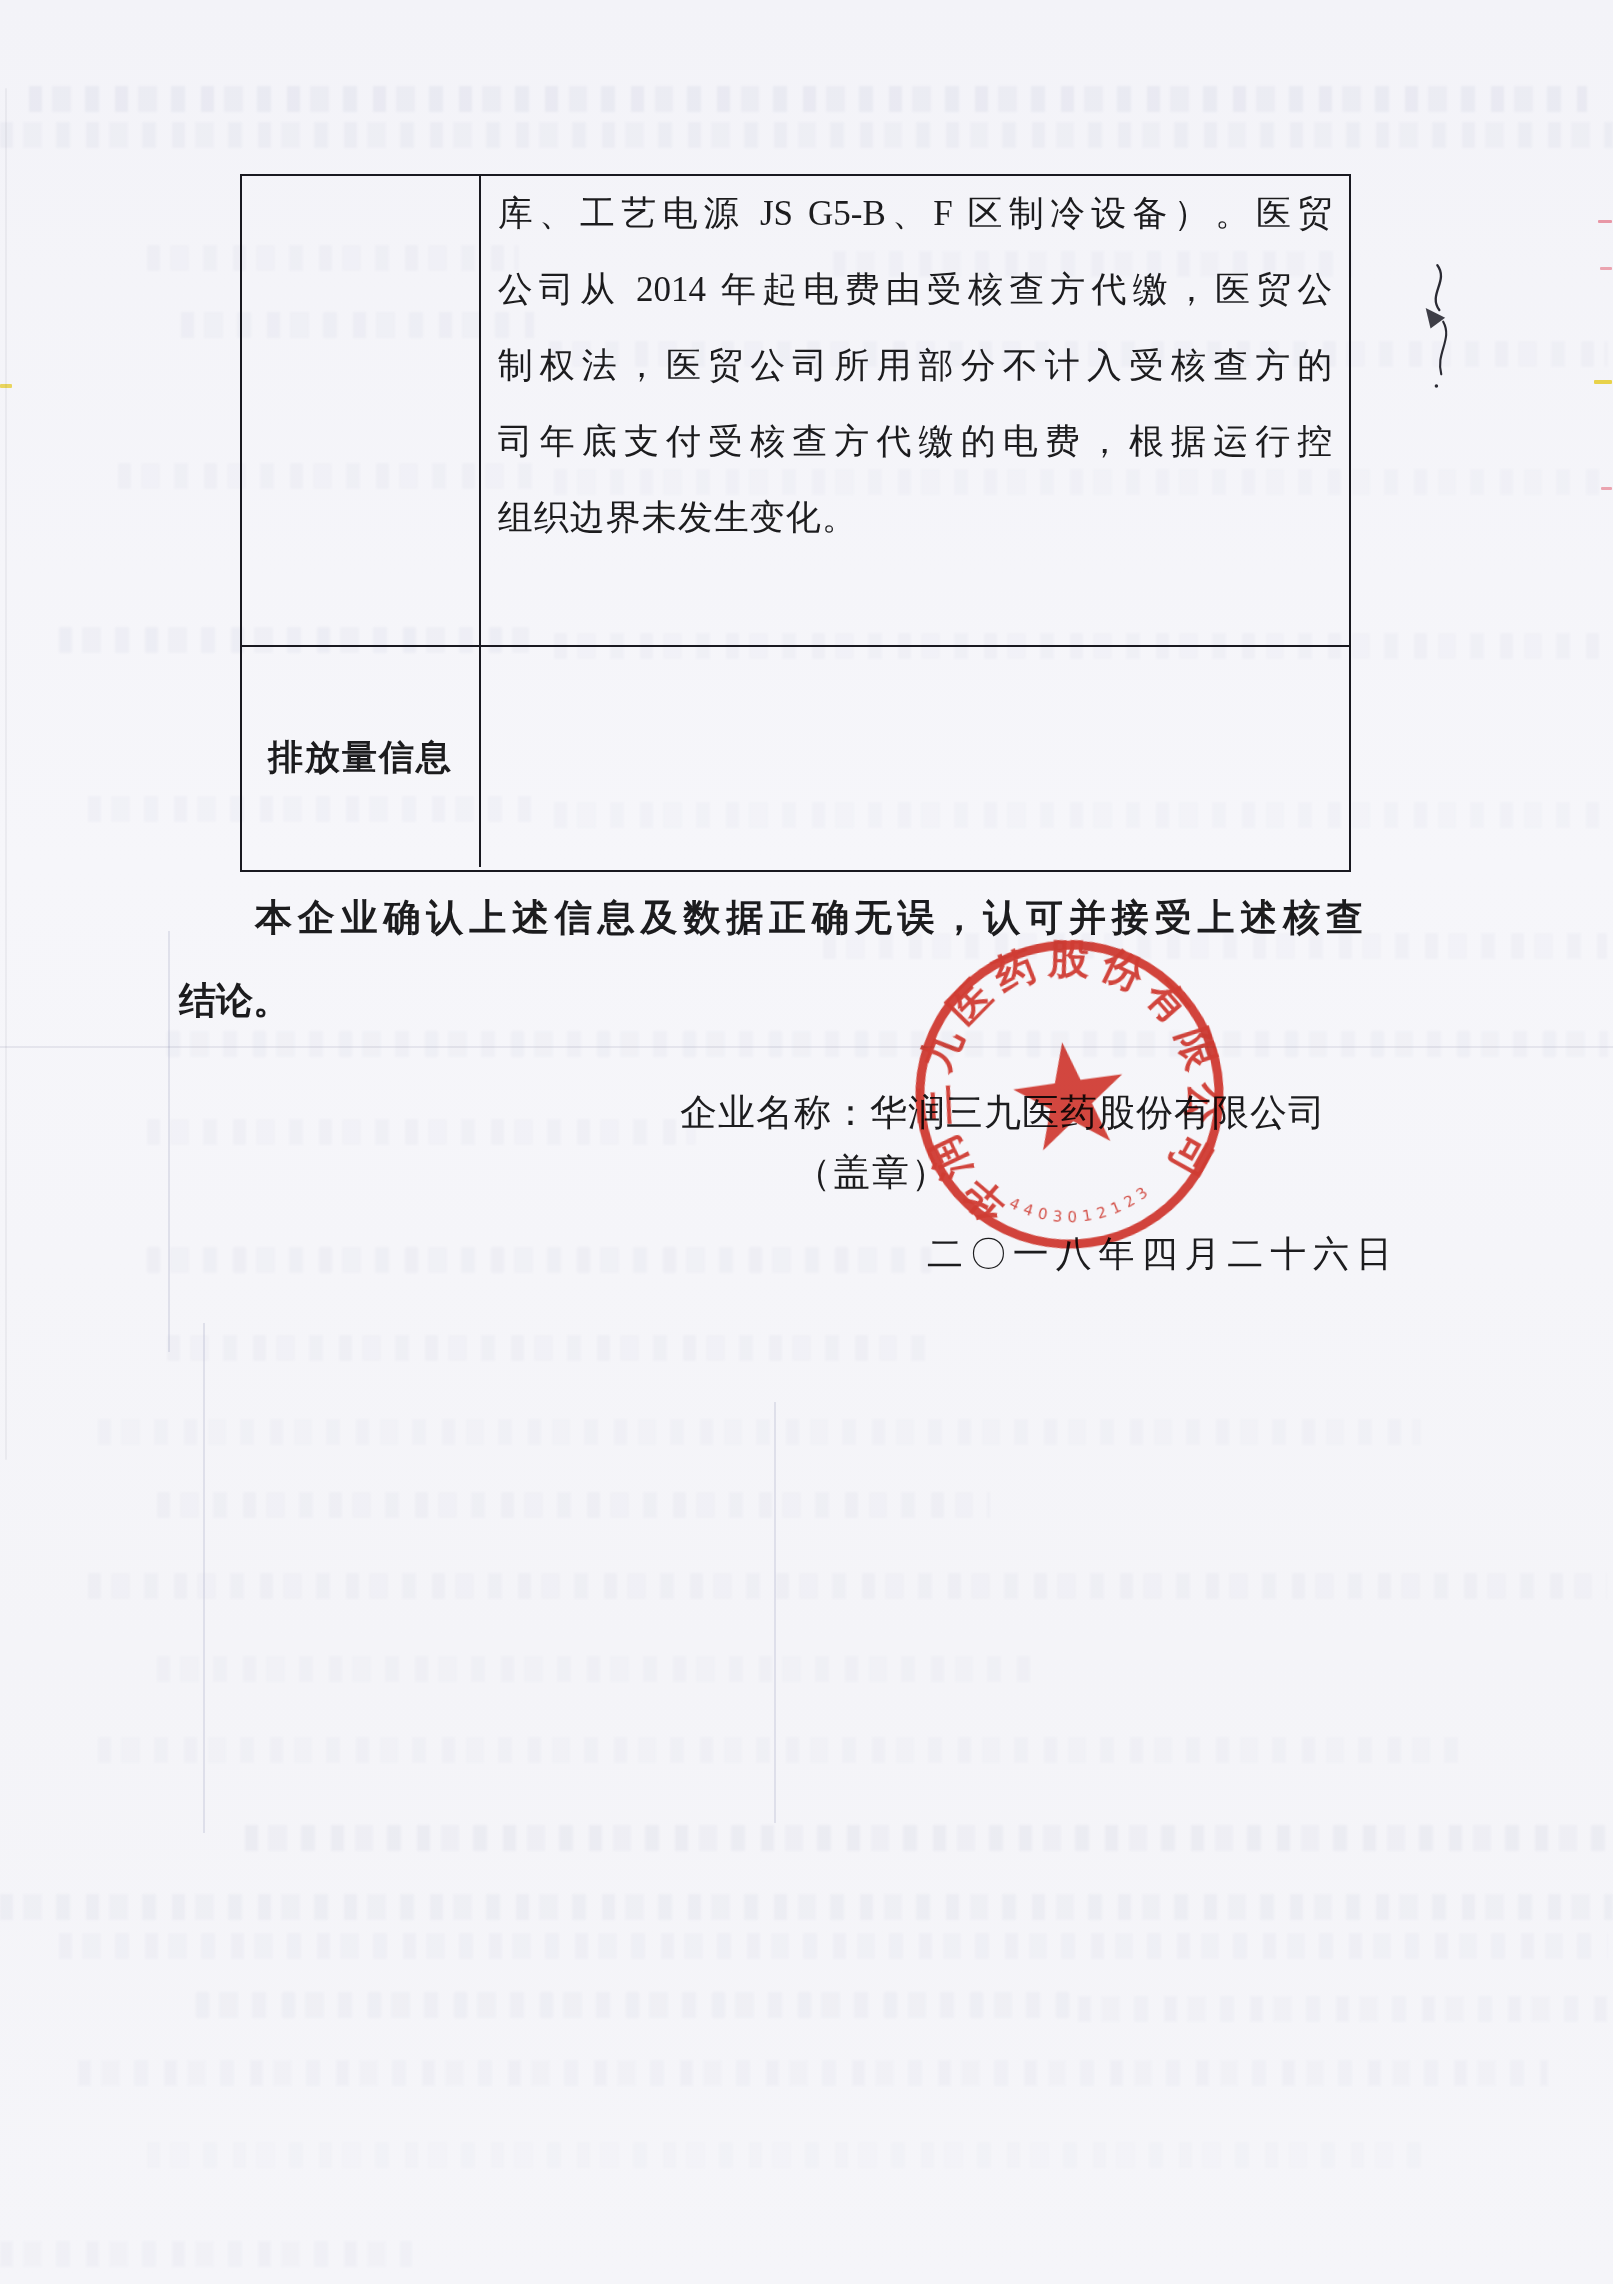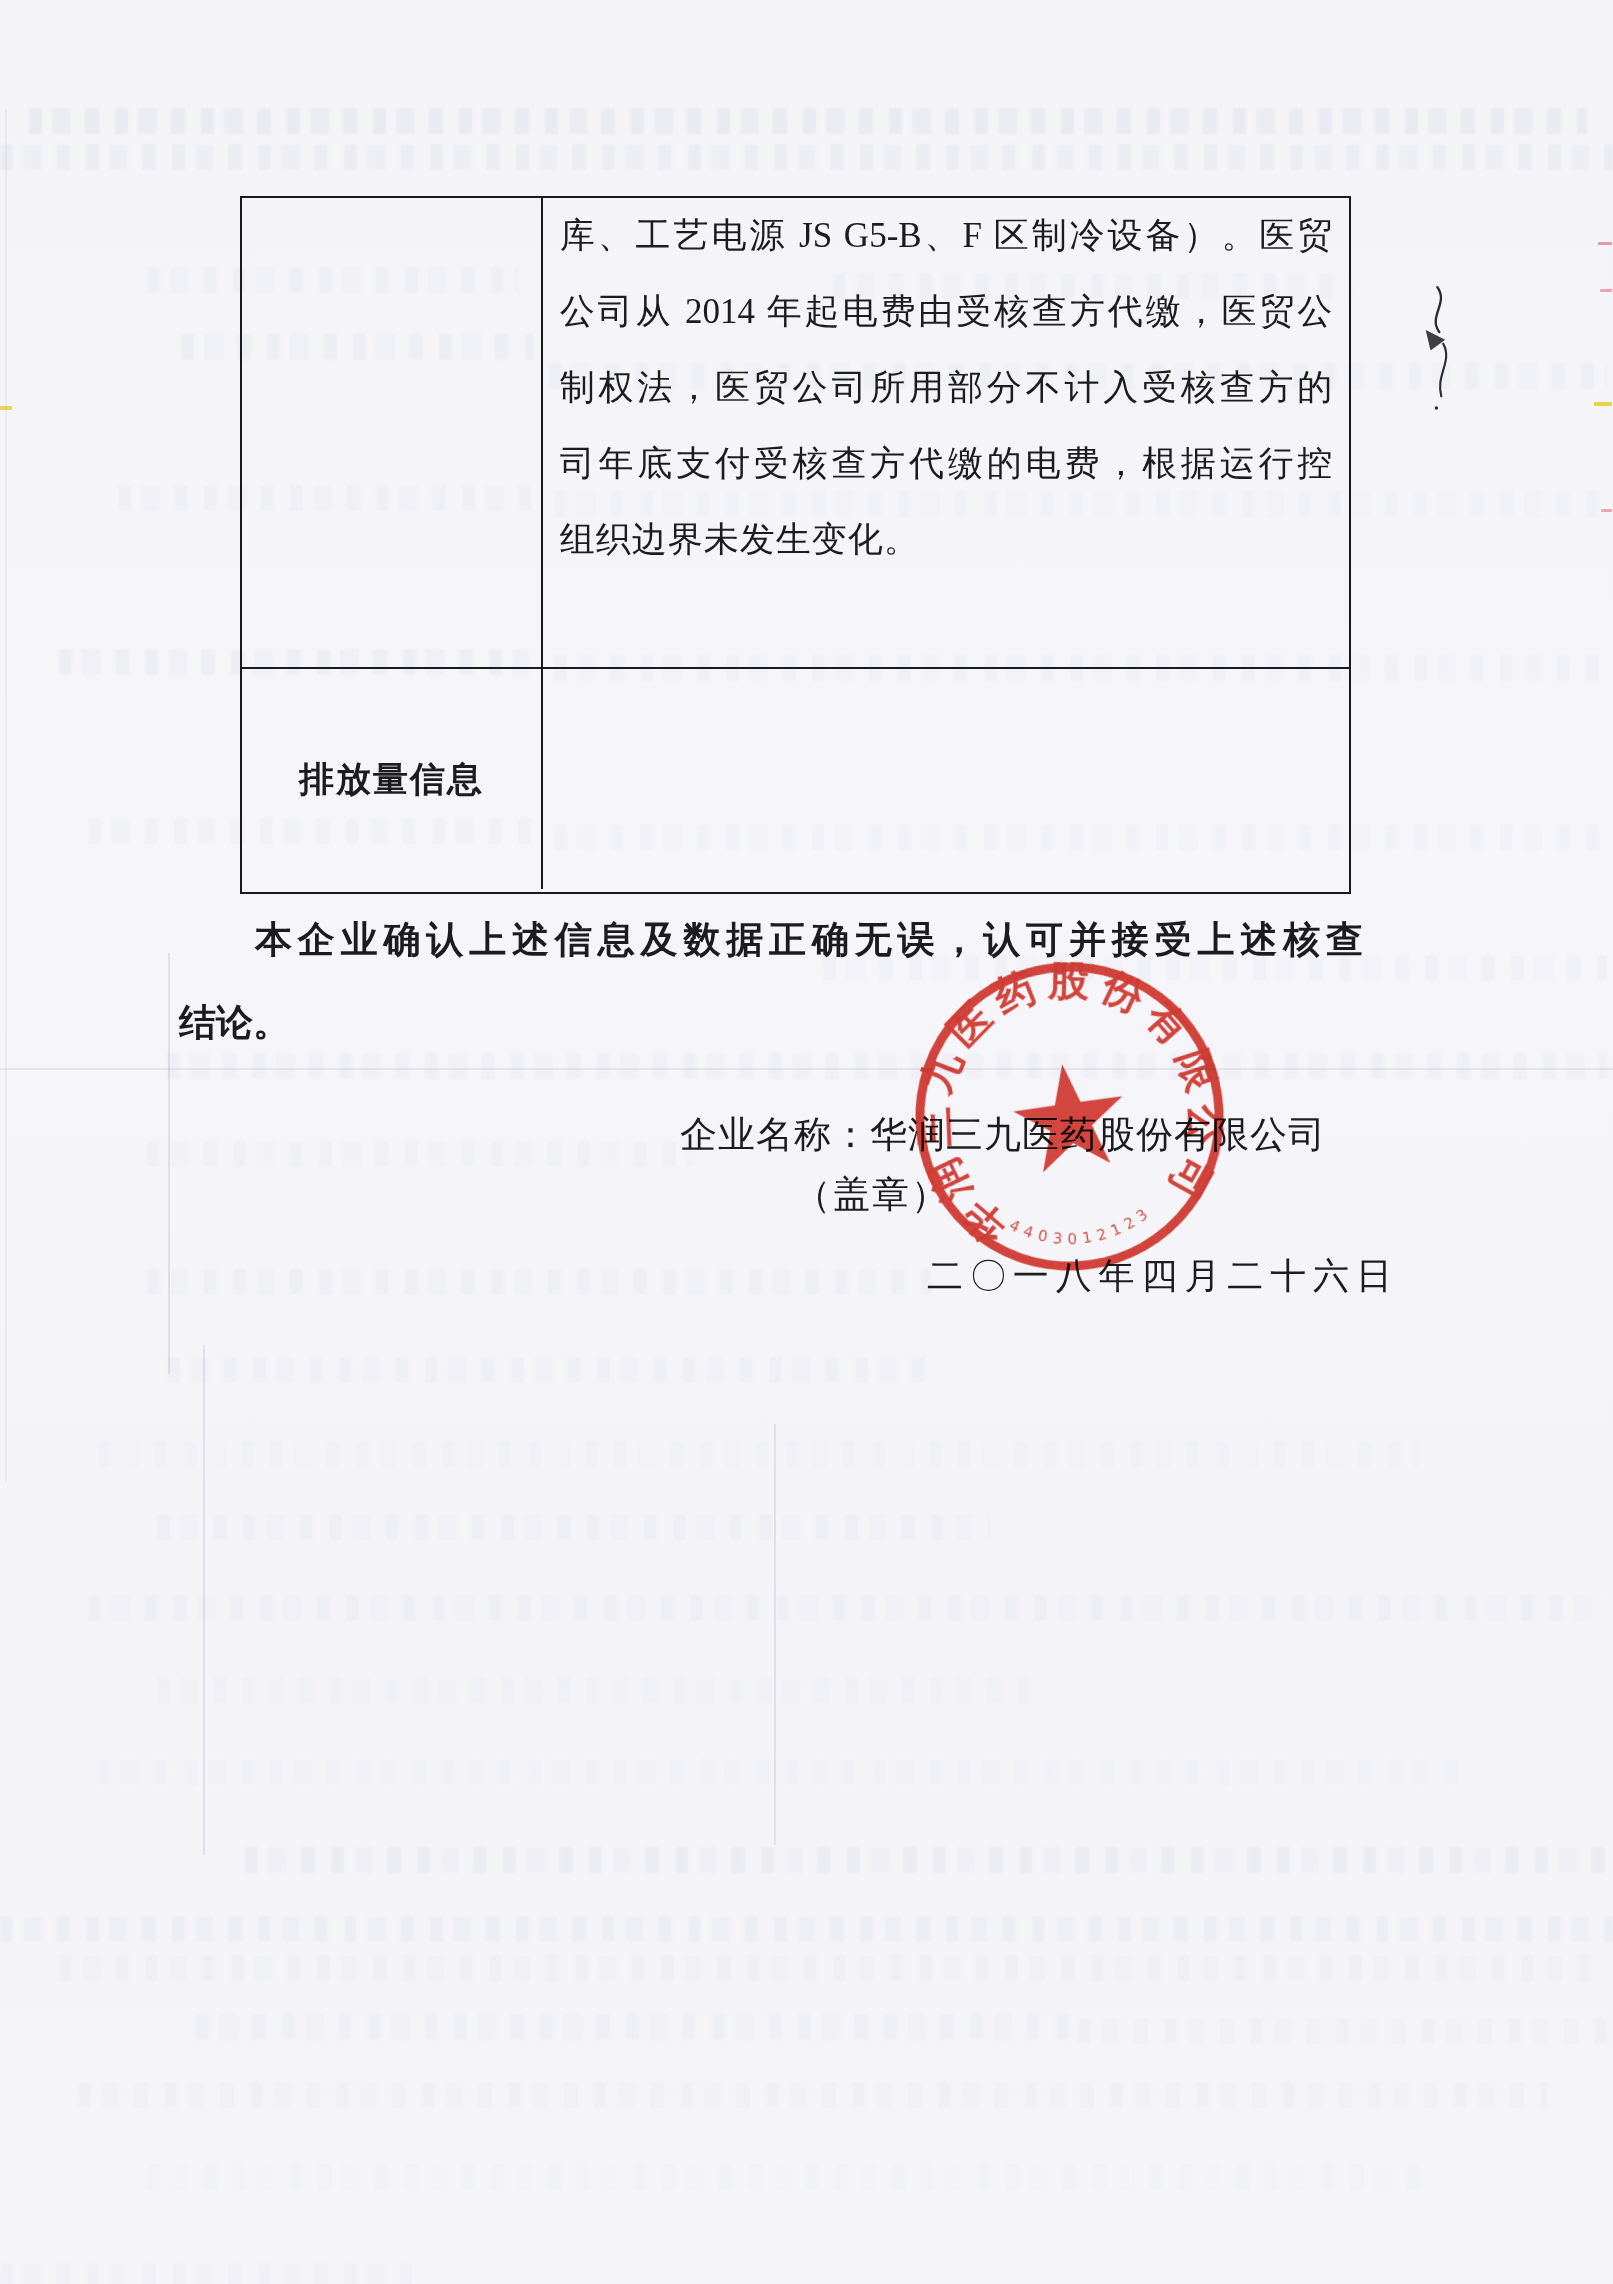--- a/index.html
+++ b/index.html
@@ -2,41 +2,41 @@
 <html><head>
 <meta charset="utf-8">
 <style>
   html,body{margin:0;padding:0;}
   body{
     width:1613px;height:2285px;position:relative;overflow:hidden;
     background:linear-gradient(180deg,#f3f3f8 0%,#f6f6fa 38%,#f4f4f8 72%,#f5f5f9 100%);
     font-family:"Liberation Serif","DejaVu Serif",serif;
     color:#1c1c1e;
   }
-  .page{position:absolute;inset:0;margin-top:22px;}
+  .page{position:absolute;inset:0;}
   
   .bleed{
     position:absolute;height:25.5px;filter:blur(1.3px);pointer-events:none;
     background:repeating-linear-gradient(90deg,
       rgba(106,116,164,.14) 0 12.7px, rgba(106,116,164,0) 12.7px 23.5px,
       rgba(106,116,164,.10) 23.5px 42px, rgba(106,116,164,0) 42px 56px,
       rgba(106,116,164,.13) 56px 70px, rgba(106,116,164,0) 70px 86px);
   }
   .vline{position:absolute;width:2px;background:rgba(90,100,150,.14);filter:blur(0.6px);pointer-events:none;}
   .scanline{position:absolute;left:0;width:1613px;height:2px;background:rgba(70,70,110,.09);pointer-events:none;}
   .dash{position:absolute;pointer-events:none;border-radius:1px;}
   
   .vtable{
     position:absolute;left:240px;top:174px;width:1111px;height:698px;
     border:2.9px solid #191920;box-sizing:border-box;background:transparent;
   }
   .row{display:flex;box-sizing:border-box;}
   .row1{height:469px;}
   .row2{height:222px;border-top:2.9px solid #191920;}
-  .cellL{width:301px;border-right:2.9px solid #191920;box-sizing:border-box;
+  .cellL{width:239px;border-right:2.9px solid #191920;box-sizing:border-box;
          display:flex;align-items:center;justify-content:center;}
   .cellR{flex:1;box-sizing:border-box;padding:0 16.7px;}
   .tline{font-size:35px;line-height:76px;white-space:nowrap;letter-spacing:1px;}
   .jl{white-space:normal;text-align:justify;text-align-last:justify;letter-spacing:0;}
   .emline{font-size:34px;line-height:73px;white-space:pre;}
   .emc{text-align:center;}
   .emlabel{font-size:35px;font-weight:bold;letter-spacing:2px;}
   
   .para{position:absolute;left:179px;top:876px;width:1184px;font-size:37px;line-height:83px;font-weight:bold;}
   .para .l1{text-indent:76px;text-align:justify;text-align-last:justify;}

